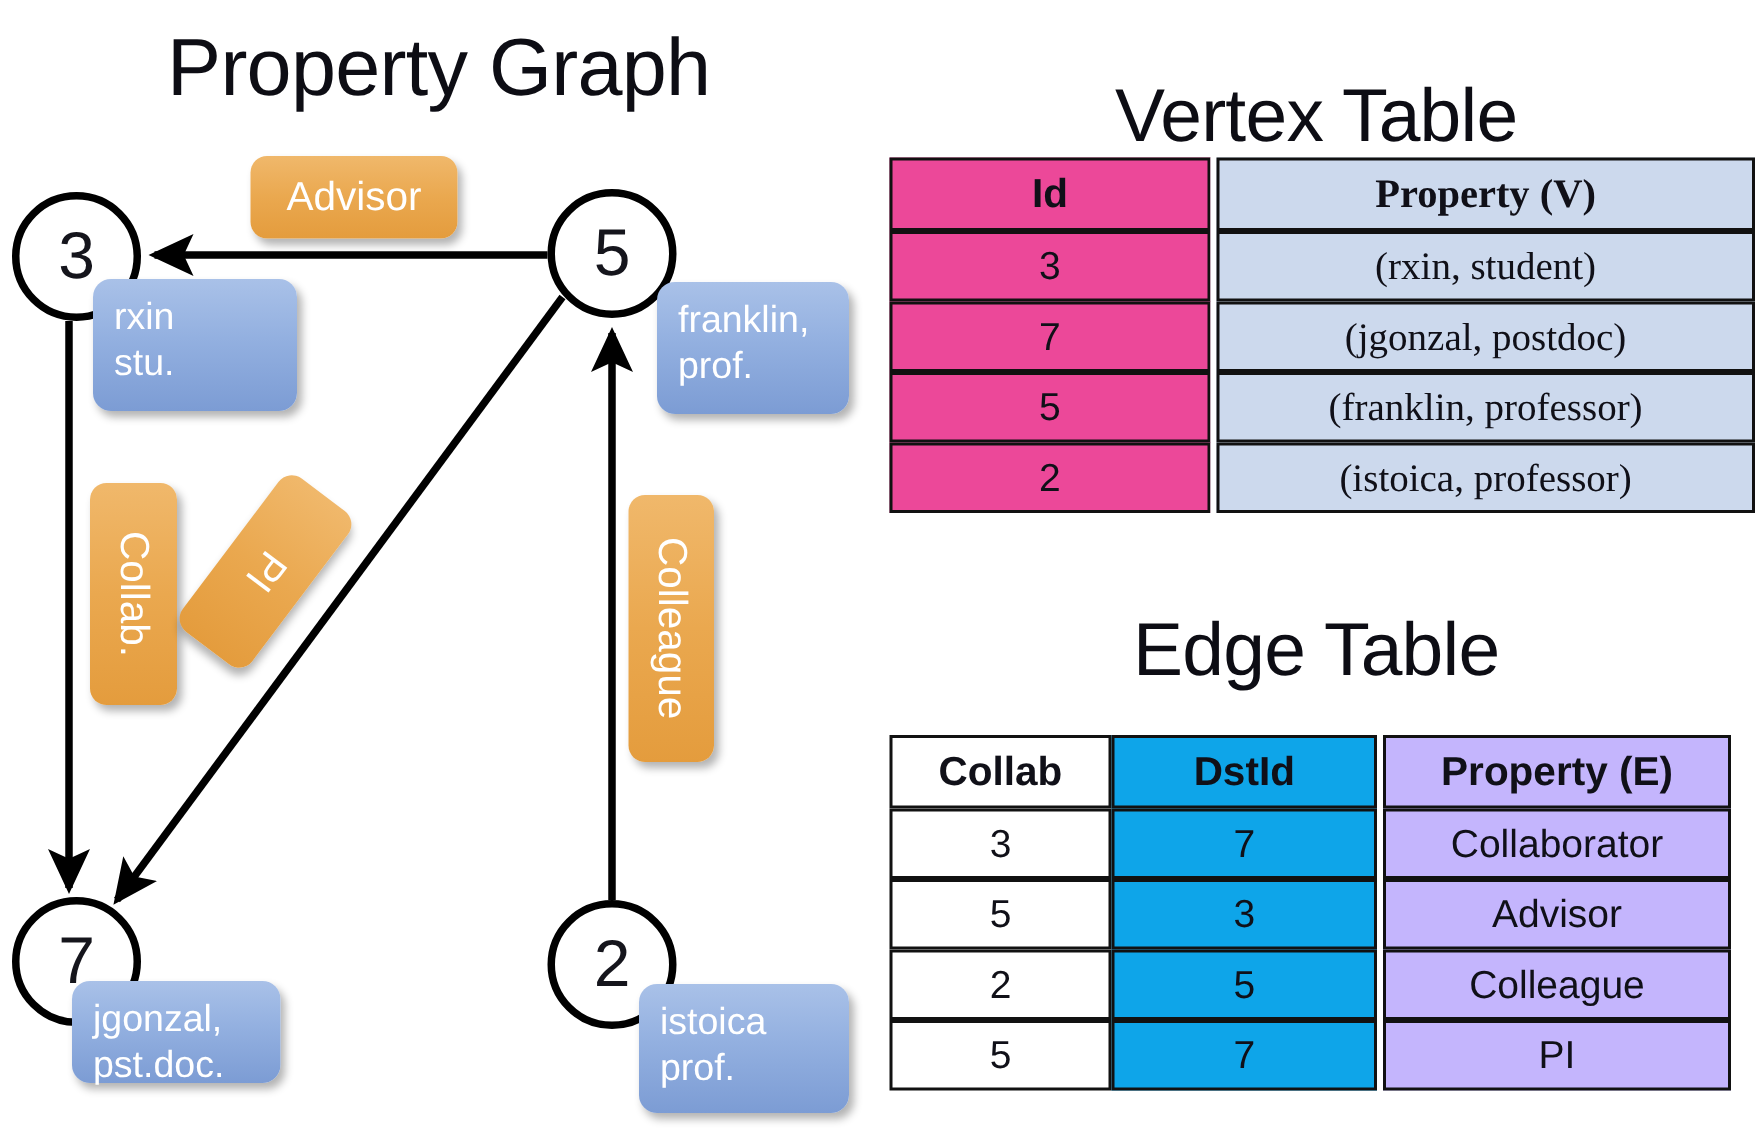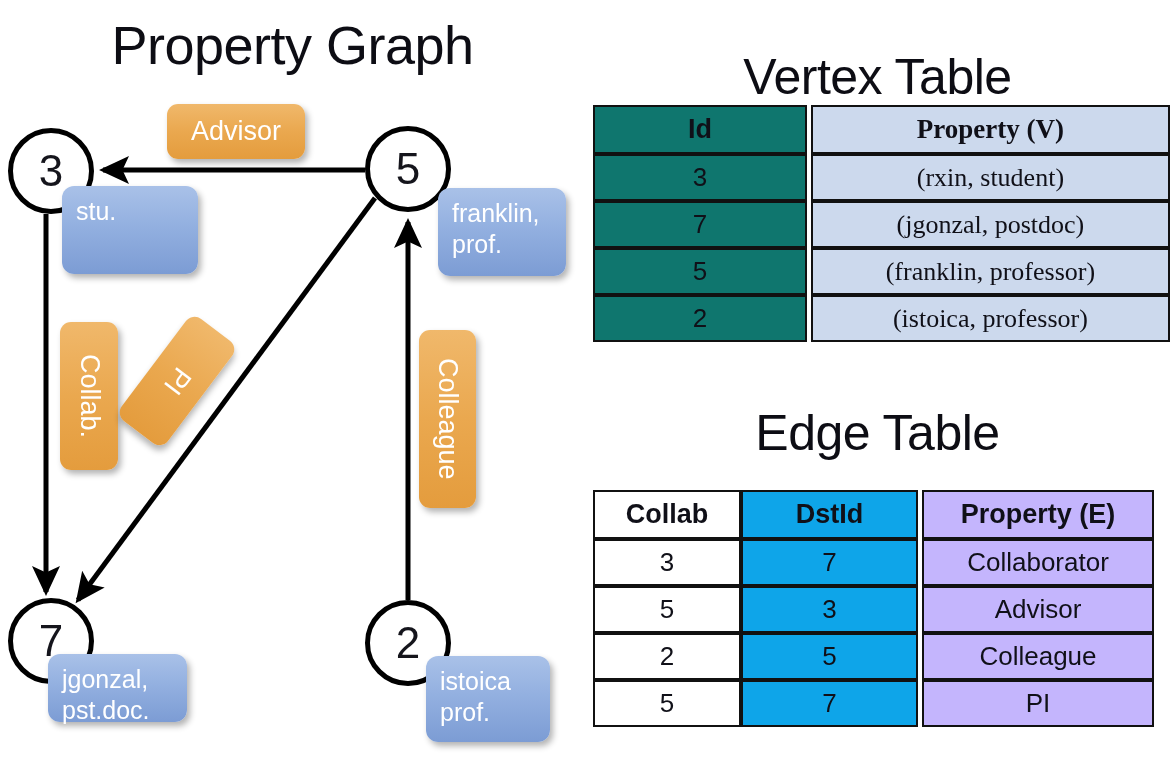--- a/index.html
+++ b/index.html
@@ -88,21 +88,21 @@
     font-weight: 300;
     line-height: 1.22;
     padding: 10px 0 0 14px;
     box-sizing: border-box;
     z-index: 4;
     font-family: "Liberation Sans", sans-serif;
   }
   #prop-box-3 { left: 62px;  top: 186px; width: 136px; height: 88px; }
   #prop-box-5 { left: 438px; top: 188px; width: 128px; height: 88px; }
   #prop-box-7 { left: 48px;  top: 654px; width: 139px; height: 68px; }
-  #prop-box-2 { left: 426px; top: 656px; width: 124px; height: 86px; }
+  #prop-box-2 { left: 426px; top: 656px; width: 140px; height: 86px; }
 
   
   .edge-label {
     position: absolute;
     border-radius: 11px;
     background: linear-gradient(180deg, #f0b86b 0%, #eaa84f 50%, #e49c3d 100%);
     box-shadow: 3px 4px 6px rgba(0,0,0,0.30);
     color: #ffffff;
     font-size: 27px;
     font-weight: 300;
@@ -155,21 +155,21 @@
     height: 47px;
     box-sizing: border-box;
   }
   .tbl th {
     font-weight: bold;
     font-size: 27px;
     height: 49px;
   }
 
   #vertex-table { left: 593px; top: 105px; }
-  #vertex-table .col-id    { width: 222px; background: #0f766e; margin-left: 48px; }
+  #vertex-table .col-id    { width: 222px; background: #ec4899; margin-left: 48px; }
   #vertex-table .col-prop  { width: 370px; background: #ccd9ed; font-family: Liberation Serif, serif; }
 
   #edge-table { left: 593px; top: 490px; }
   #edge-table .col-src  { width: 148px; background: #ffffff; }
   #edge-table .col-dst  { width: 177px; background: #0ea5e9; }
   #edge-table .col-prop { width: 232px; background: #c4b5fd; }
 
   
   .gapcell { width: 4px; border: none !important; background: #ffffff; height: 1px; padding: 0; }
 </style>
@@ -197,20 +197,21 @@
 
     <line x1="408" y1="600" x2="408" y2="222" stroke="#000000" stroke-width="5" marker-end="url(#arrowhead)"></line>
   </svg>
 
   <div class="node" id="node-3">3</div>
   <div class="node" id="node-5">5</div>
   <div class="node" id="node-7">7</div>
   <div class="node" id="node-2">2</div>
 
   <div class="prop-box" id="prop-box-3">
+    <div>rxin</div>
     <div>stu.</div>
   </div>
   <div class="prop-box" id="prop-box-5">
     <div>franklin,</div>
     <div>prof.</div>
   </div>
   <div class="prop-box" id="prop-box-7">
     <div>jgonzal,</div>
     <div>pst.doc.</div>
   </div>

